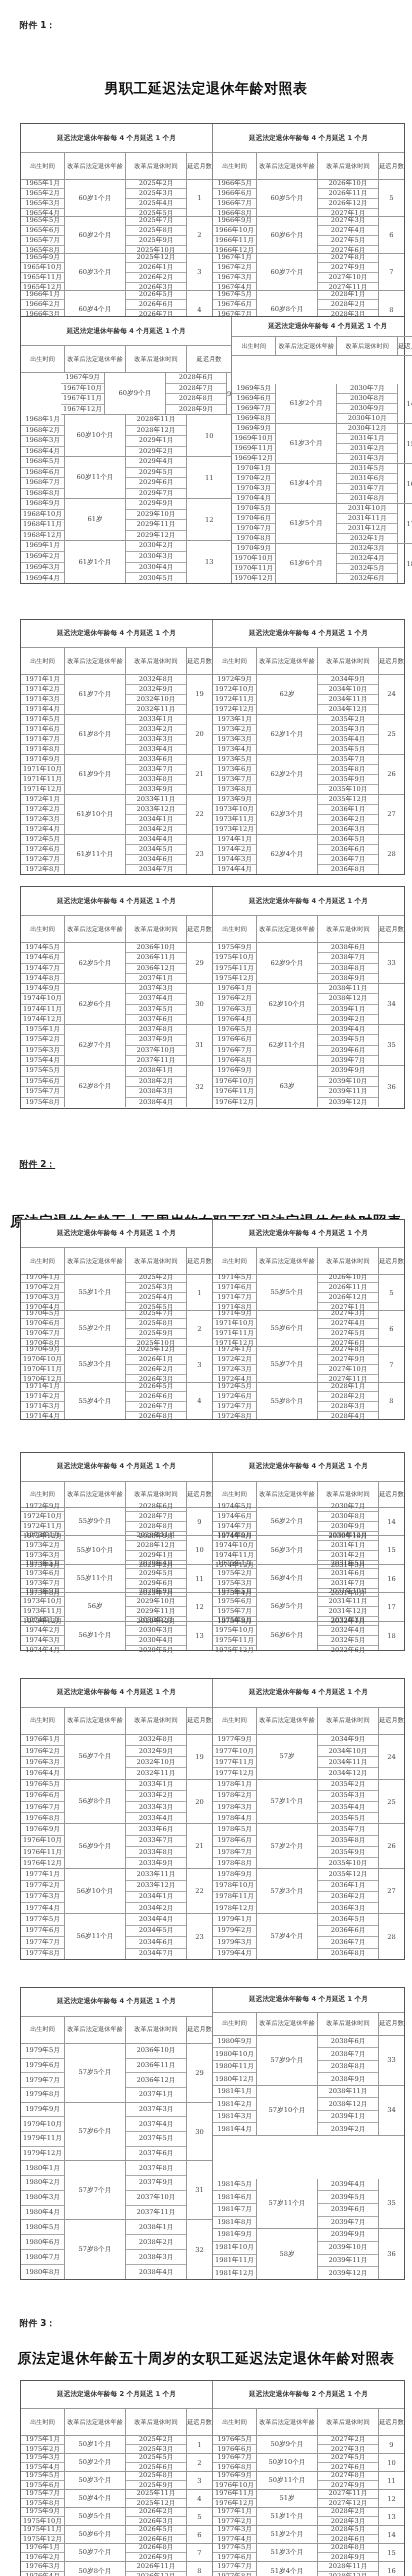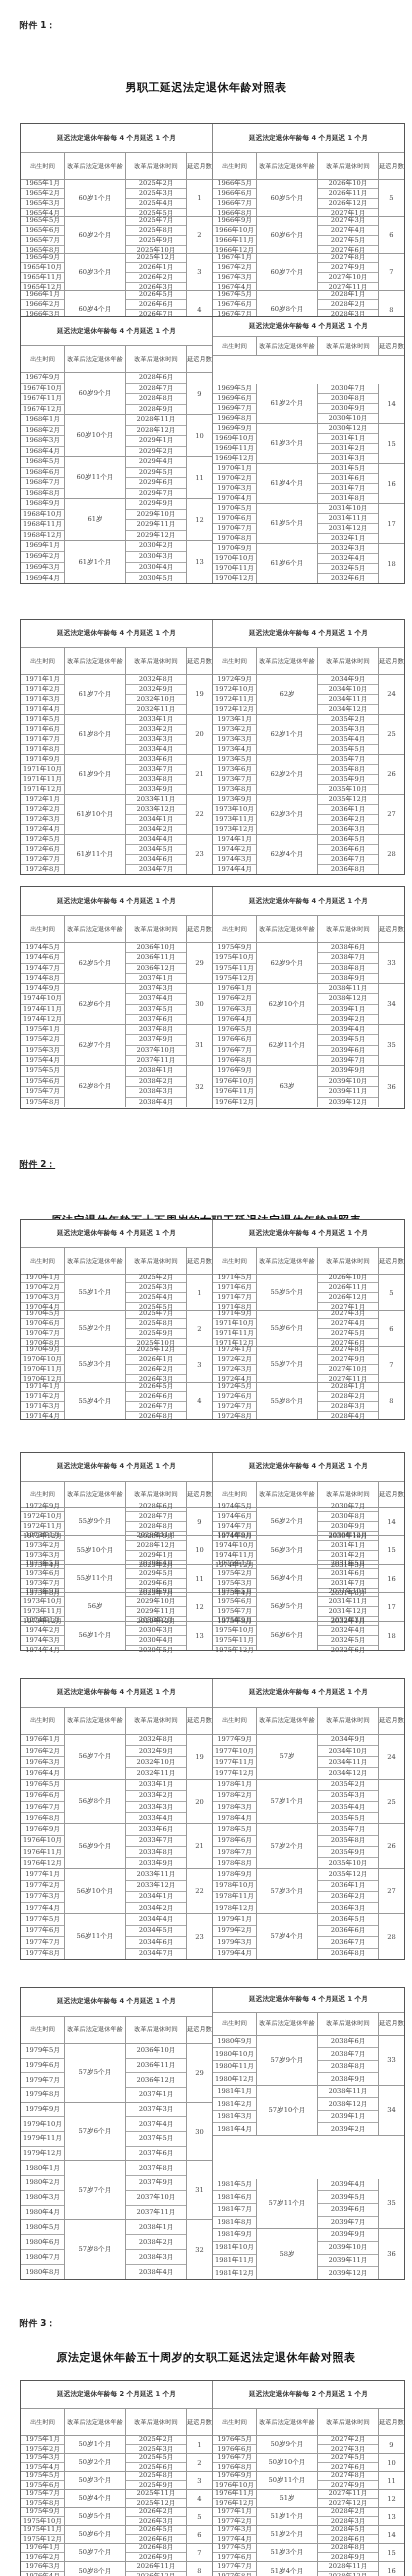--- a/index.html
+++ b/index.html
@@ -10,21 +10,21 @@
     color: #3a3a3a;
   }
   .abs { position: absolute; }
   .attach-label {
     left: 19.6px; font-family: "DejaVu Sans", "Liberation Sans", sans-serif;
     font-size: 8.8px; font-weight: bold; color: #222;
   }
   .doc-title {
     left: 0; width: 412px; text-align: center;
     font-family: "DejaVu Serif", "Liberation Serif", serif;
-    font-size: 11px; font-weight: bold; color: #111; letter-spacing: 0.5px;
+    font-size: 14px; font-weight: bold; color: #111; letter-spacing: 0.5px;
   }
   .tbl-wrap {
     left: 20px; width: 385px;
     border: 0.8px solid #555;
     display: flex; background: #fff;
   }
   .half { flex: 1; display: flex; flex-direction: column; }
   .half.left { border-right: 1.5px double #888; }
   .cap {
     display: flex; align-items: center; justify-content: center;
@@ -206,21 +206,21 @@
     </div>
     <div class="abs tbl-wrap" style="top: 316px; height: 268px;">
       <div class="half left">
         <div class="cap" style="height: 29px;">延迟法定退休年龄每 4 个月延迟 1 个月</div>
         <div class="hdr" style="height: 27px;">
           <div class="c1">出生时间</div>
           <div class="c2">改革后法定退休年龄</div>
           <div class="c3">改革后退休时间</div>
           <div class="c4">延迟月数</div>
         </div>
-        <div class="grp" style="height: 42px;">
+        <div class="grp" style="height: 42px; margin-left: 40px;">
           <div class="c1 stack">
             <span>1967年9月</span>
             <span>1967年10月</span>
             <span>1967年11月</span>
             <span>1967年12月</span>
           </div>
           <div class="c2">60岁9个月</div>
           <div class="c3 stack">
             <span>2028年6月</span>
             <span>2028年7月</span>

